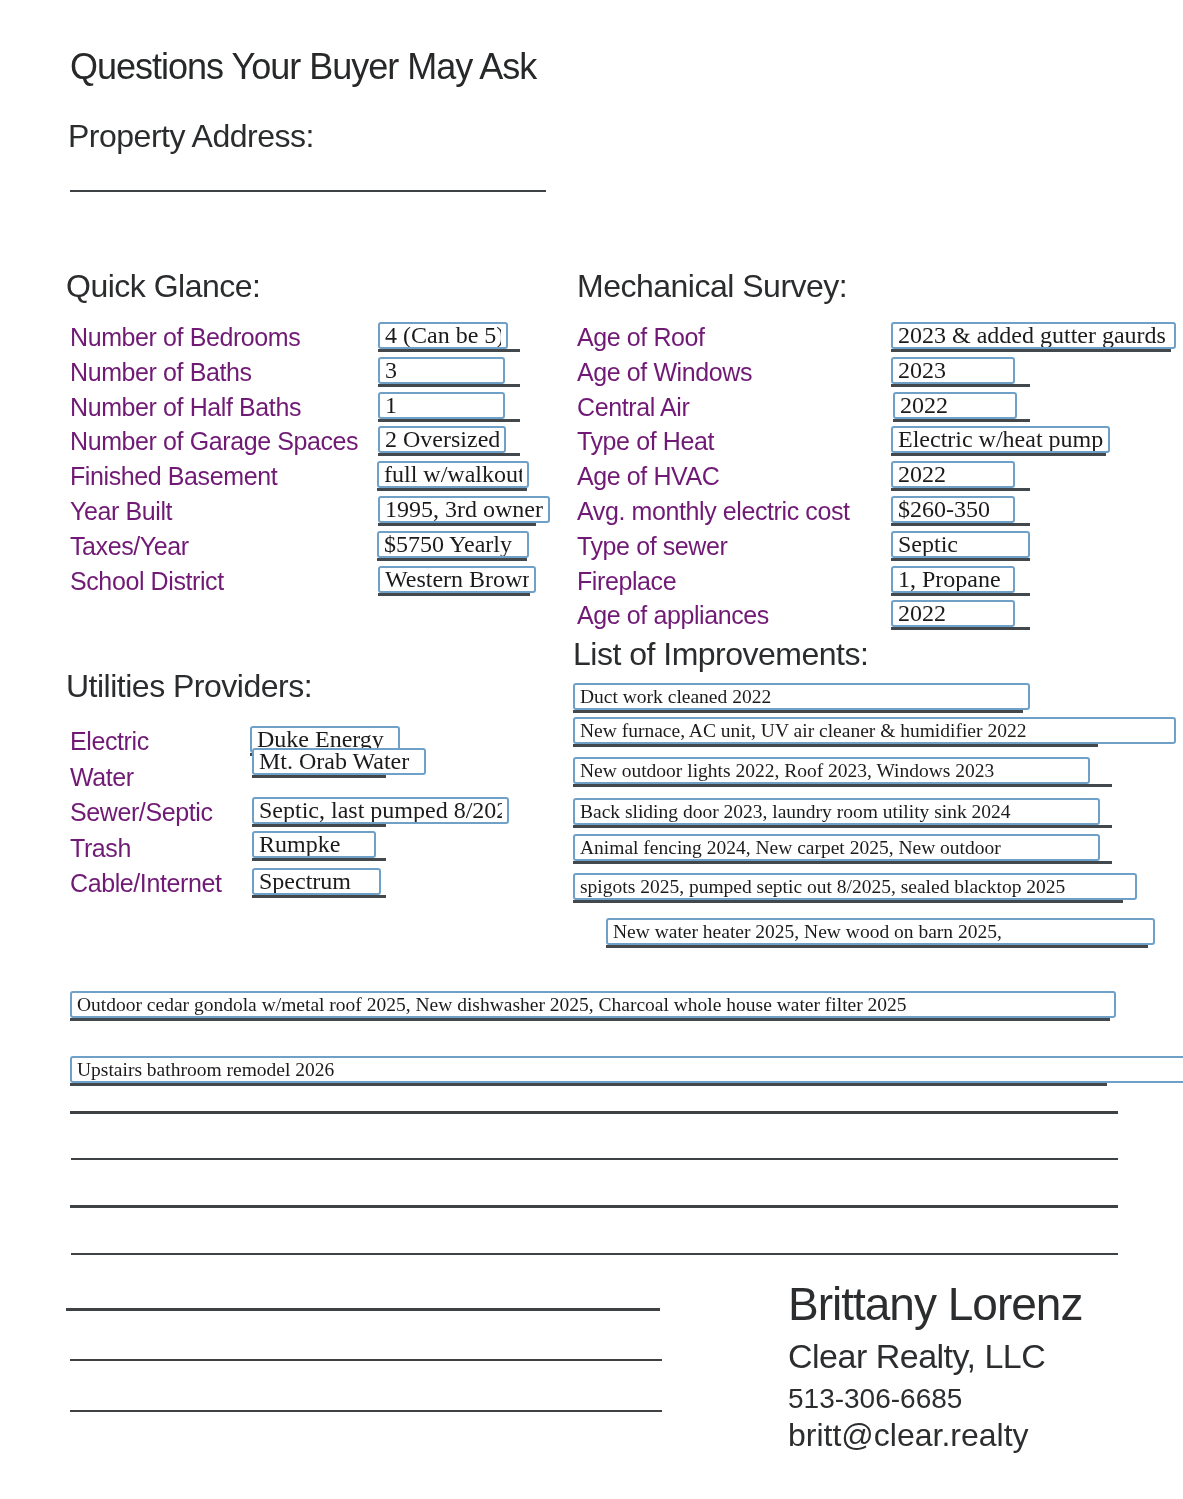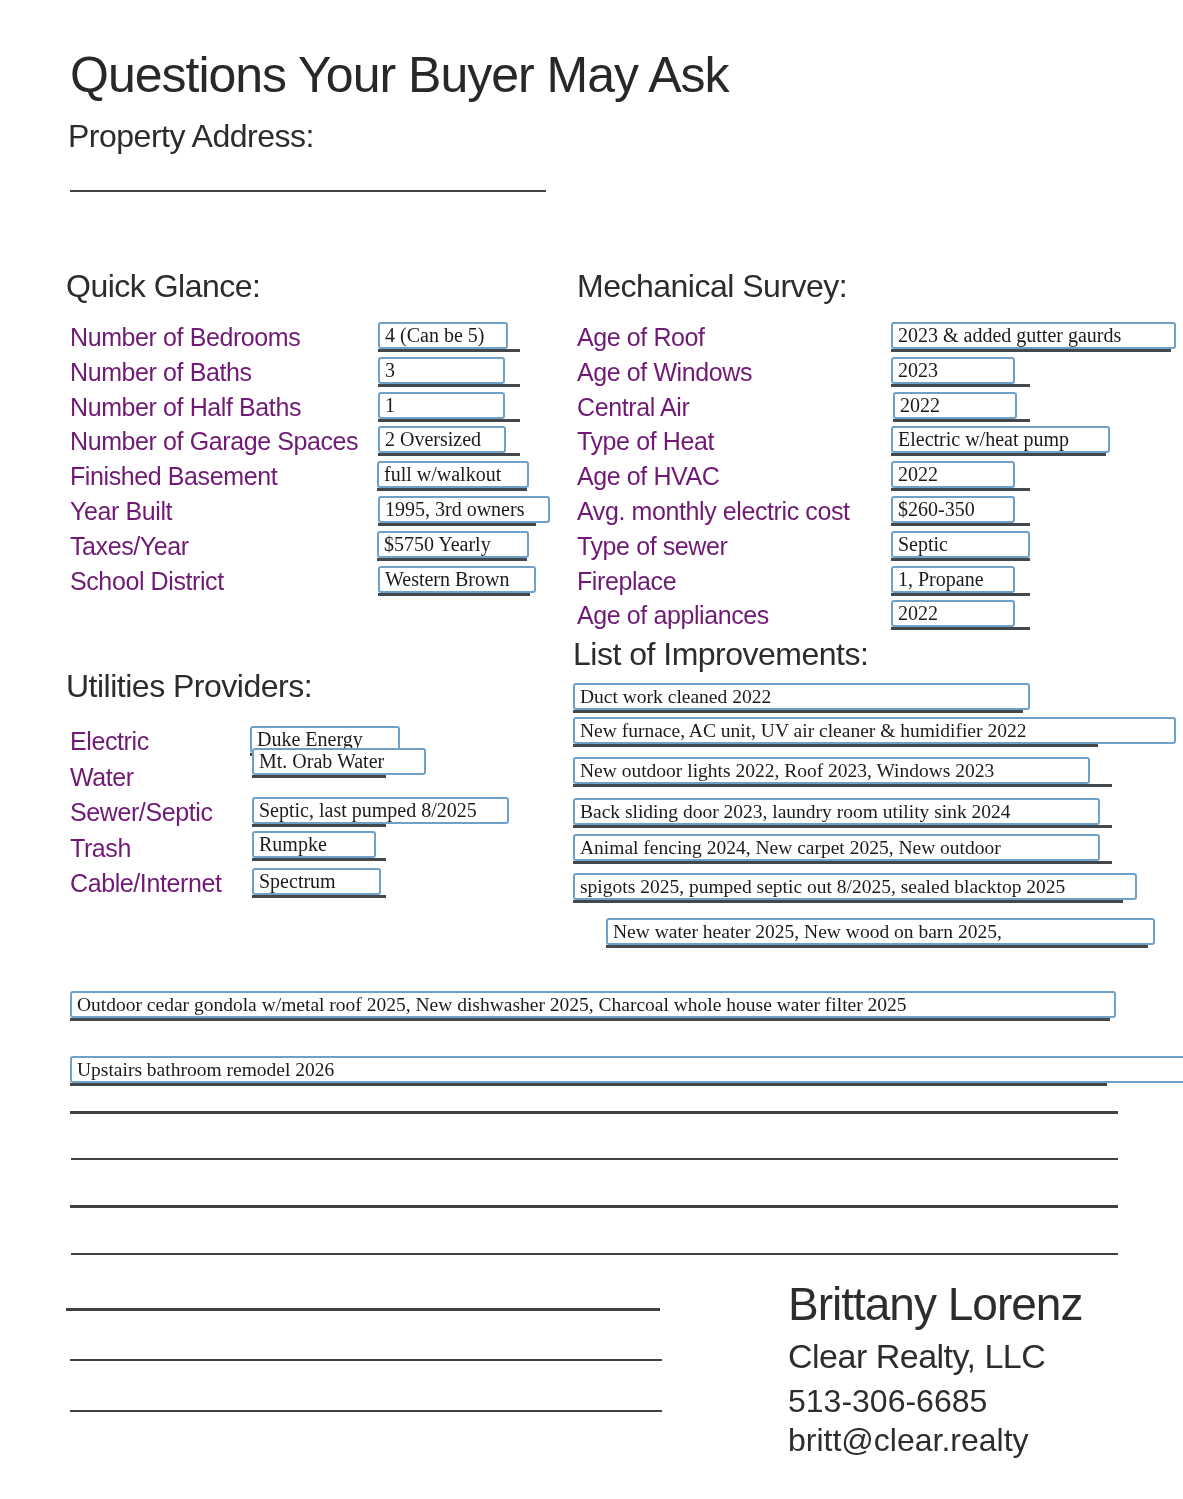--- a/index.html
+++ b/index.html
@@ -7,55 +7,55 @@
   .page {
     position:relative;
     width:1183px; height:1499px;
     background:#ffffff;
     font-family:"Liberation Sans", sans-serif;
     color:#2f3133;
     overflow:hidden;
   }
   .title {
     position:absolute; left:70px; top:46px;
-    font-size:50px; font-weight:500; letter-spacing:-1px;
+    font-size:36px; font-weight:500; letter-spacing:-1px;
     color:#262829; white-space:nowrap;
   }
   .h2 {
     position:absolute;
     font-size:32px; font-weight:500; letter-spacing:-0.5px;
     color:#2a2c2e; white-space:nowrap;
   }
   .lbl {
     position:absolute;
     font-size:25px; font-weight:400; letter-spacing:-0.4px;
     color:#701a75; white-space:nowrap;
   }
   .fld { position:absolute; height:27px; }
   .box {
     position:relative; z-index:2;
     display:block; width:100%; height:27px;
     border:2px solid #6fa0c8; border-radius:3px;
     background:#ffffff;
     font-family:"Liberation Serif", serif;
-    font-size:20px; color:#1b1b1b;
+    font-size:24px; color:#1b1b1b;
     padding:0 5px; outline:none;
   }
   .fld.imp .box, .fld.wide .box { font-size:19.5px; }
   .addr .box { height:32px; font-size:21px; }
   .uline {
     position:absolute; z-index:1;
     left:0; bottom:-3px; height:3px;
     background:#43484c; display:block;
   }
   .rule { position:absolute; background:#3f4244; }
   .agent { position:absolute; left:788px; top:1279px; color:#2b2d2f; }
   .agent-name { font-size:46px; font-weight:500; letter-spacing:-1px; line-height:1.1; white-space:nowrap; }
   .agent-company { font-size:34px; font-weight:400; letter-spacing:-0.5px; margin-top:7px; white-space:nowrap; }
-  .agent-phone { font-size:32px; font-weight:400; margin-top:7px; white-space:nowrap; }
+  .agent-phone { font-size:28px; font-weight:400; margin-top:7px; white-space:nowrap; }
   .agent-email { font-size:32px; font-weight:400; margin-top:2px; white-space:nowrap; }
 </style>
 </head>
 <body>
 
 <div class="page">
 
   <div class="title">Questions Your Buyer May Ask</div>
 
   <div class="h2" style="left:68px;top:118px">Property Address:</div>

